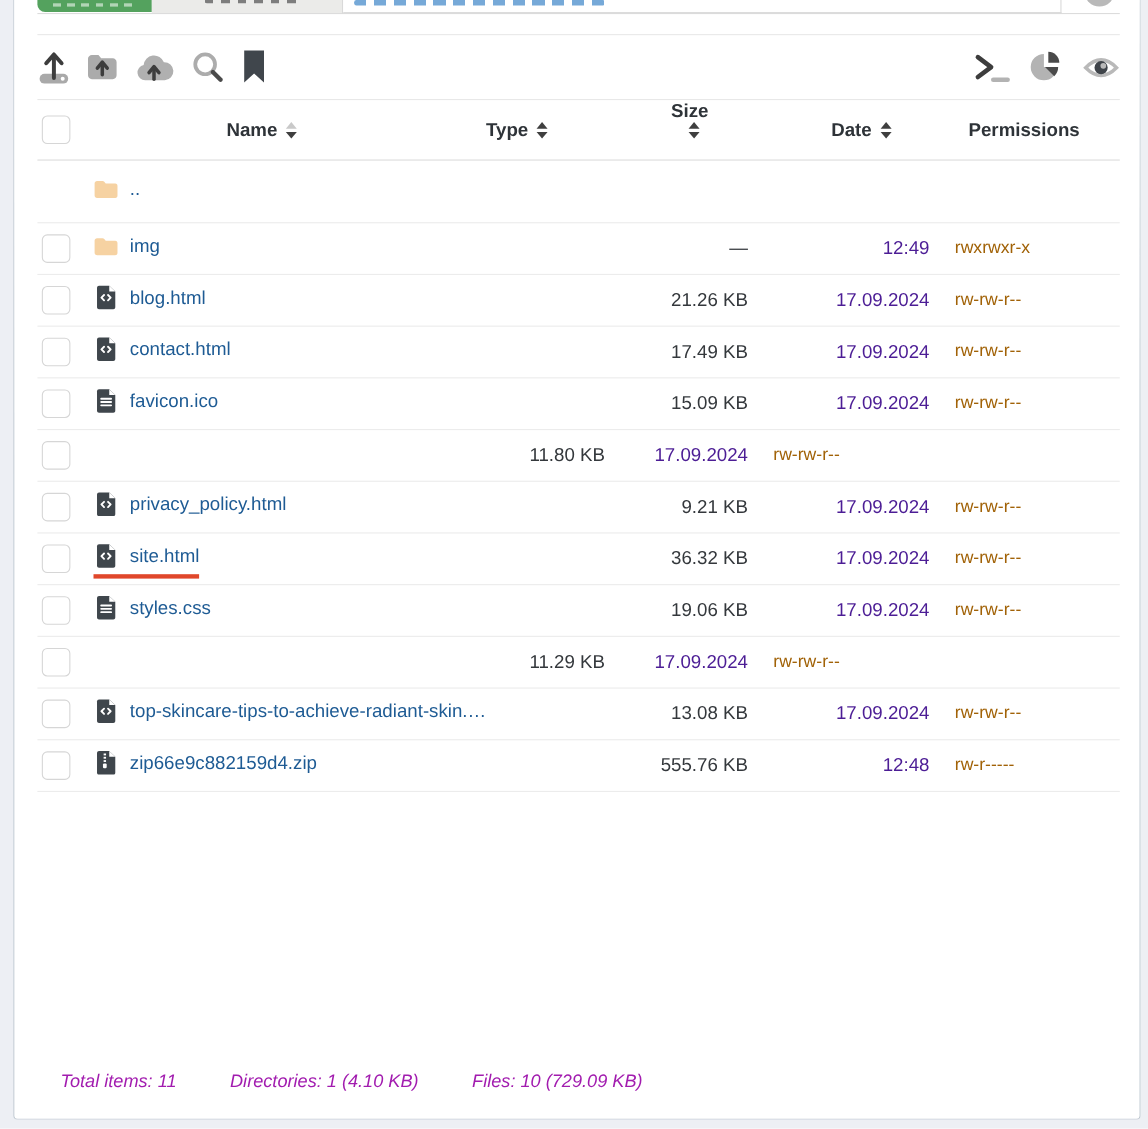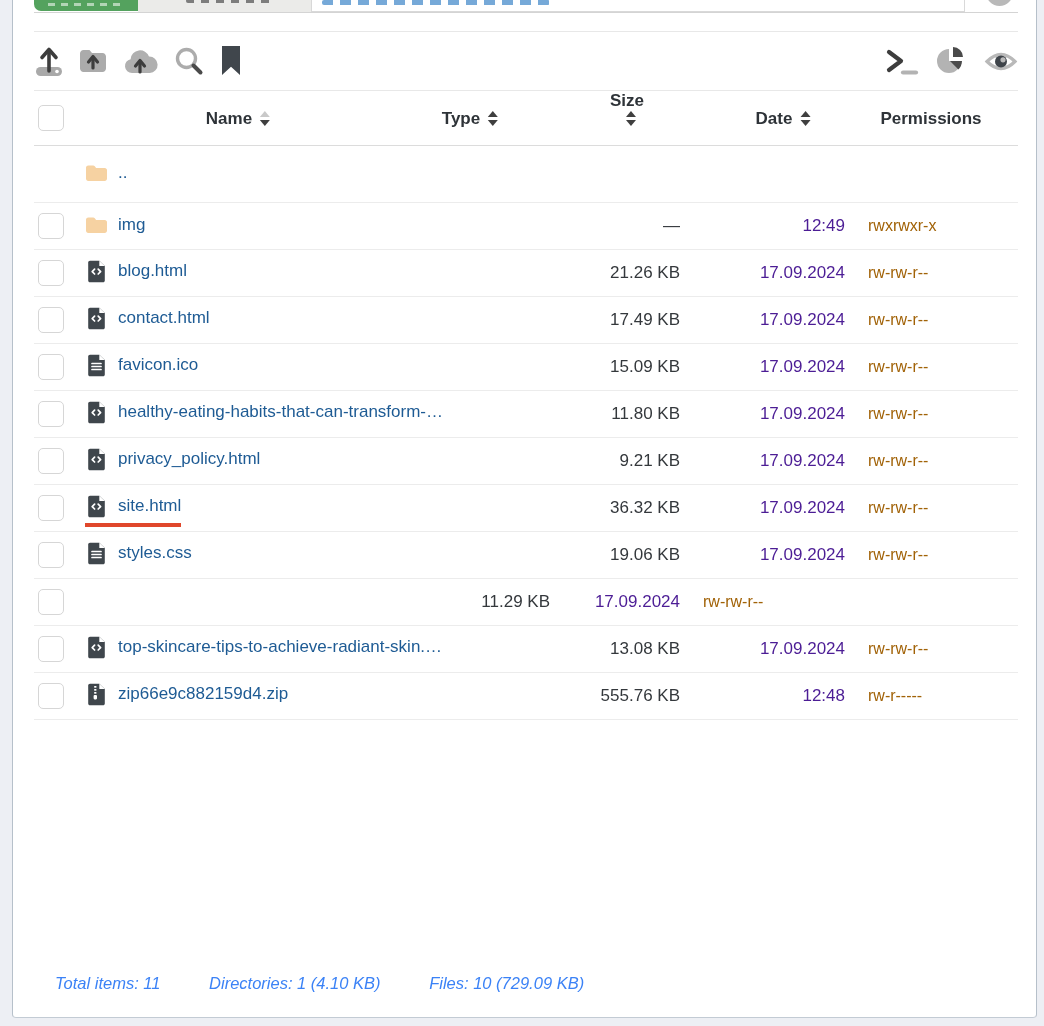--- a/index.html
+++ b/index.html
@@ -85,21 +85,21 @@
   }
   .name-cell { padding-left:21px; }
   .name-wrap { display:inline-flex; align-items:center; column-gap:11px; padding-bottom:2px; }
   .name-wrap.underlined { border-bottom:4px solid #e0472b; padding-bottom:5px; margin-bottom:-9px; }
   .icon-cell { display:inline-flex; width:22px; justify-content:center; }
   a.name { color:#1e5b94; font-size:17px; text-decoration:none; cursor:pointer; white-space:nowrap; }
   .size { text-align:right; font-size:17px; color:#34383c; }
   .date { text-align:right; font-size:17px; color:#4c1d95; }
   .perms { padding-left:23px; font-size:16px; color:#a16207; }
   
-  .footer { position:absolute; left:42px; top:974px; font-style:italic; font-size:16.5px; color:#3b82f6; }
+  .footer { position:absolute; left:42px; top:974px; font-style:italic; font-size:16.5px; color:#a21caf; }
   .footer span { margin-right:44px; }
 </style>
 </head>
 <body>
 
 <div class="panel">
 
   <div class="topbar">
     <div class="green-btn">
       <div class="txt-frag"></div>
@@ -302,33 +302,20 @@
         <a class="name">favicon.ico</a>
       </span>
     </span>
     <span class="size">15.09 KB</span>
     <span class="date">17.09.2024</span>
     <span class="perms">rw-rw-r--</span>
   </div>
 
   <div class="row">
     <span class="checkbox"></span>
-    <span class="name-cell">
-      <span class="name-wrap">
-        <span class="icon-cell">
-              <svg width="19" height="23" viewBox="0 0 19 23">
-                <path fill="#3f464c" d="M3 .8h9.3L17.8 6v14.4c0 1-.8 1.8-1.8 1.8H3c-1 0-1.8-.8-1.8-1.8V2.6C1.2 1.6 2 .8 3 .8z"></path>
-                <path fill="#fff" d="M12.3 .8 L17.8 6 h-5.5z"></path>
-                <path d="M7.6 9.2 L5.2 11.6 L7.6 14" stroke="#fff" stroke-width="1.7" fill="none" stroke-linecap="round" stroke-linejoin="round"></path>
-                <path d="M11.2 9.2 L13.6 11.6 L11.2 14" stroke="#fff" stroke-width="1.7" fill="none" stroke-linecap="round" stroke-linejoin="round"></path>
-              </svg>
-            </span>
-        <a class="name">healthy-eating-habits-that-can-transform-…</a>
-      </span>
-    </span>
     <span class="size">11.80 KB</span>
     <span class="date">17.09.2024</span>
     <span class="perms">rw-rw-r--</span>
   </div>
 
   <div class="row">
     <span class="checkbox"></span>
     <span class="name-cell">
       <span class="name-wrap">
         <span class="icon-cell">

